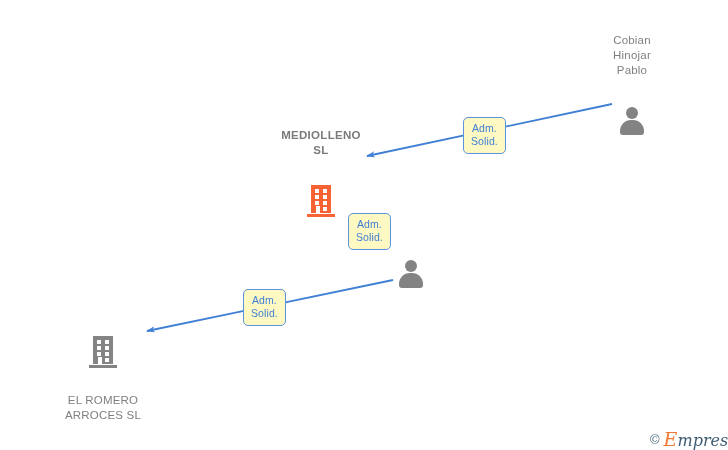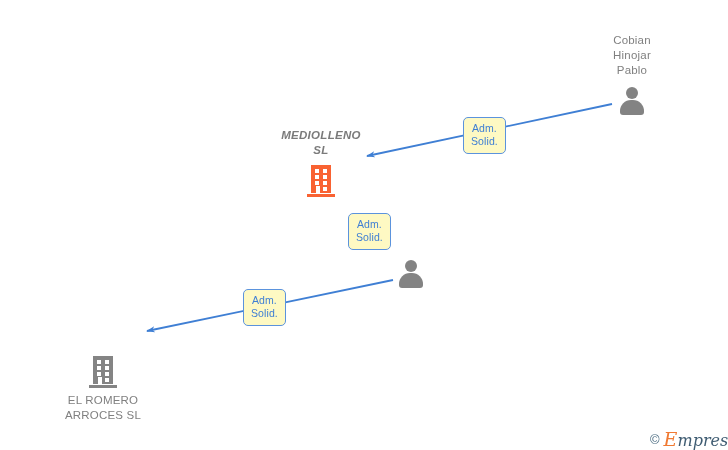--- a/index.html
+++ b/index.html
@@ -24,34 +24,34 @@
   }
 
   
   .node {
     position: absolute;
     display: flex;
     flex-direction: column;
     align-items: center;
     width: 140px;
     margin-left: -70px;
+    gap: 20px;
   }
   .node-label {
     font-size: 11.5px;
     line-height: 15px;
     color: #808080;
     text-align: center;
     white-space: pre-line;
     letter-spacing: .2px;
   }
   .node-label.bold {
     font-weight: bold;
     color: #7b7b7b;
     letter-spacing: .3px;
-    font-style: italic;
   }
 
   
   .building {
     position: relative;
     width: 28px;
     height: 32px;
   }
   .building .tower {
     position: absolute;
@@ -194,21 +194,21 @@
     </div>
   </div>
 
   <div class="node" style="left:411px; top:259px;">
     <div class="person">
       <div class="head"></div>
       <div class="body"></div>
     </div>
   </div>
 
-  <div class="node" style="left:103px; top:356px;">
+  <div class="node" style="left:103px; top:336px;">
     <div class="building bld-gray">
       <div class="tower"></div>
       <div class="win" style="left:8px;  top:4px;"></div>
       <div class="win" style="left:16px; top:4px;"></div>
       <div class="win" style="left:8px;  top:10px;"></div>
       <div class="win" style="left:16px; top:10px;"></div>
       <div class="win" style="left:8px;  top:16px;"></div>
       <div class="win" style="left:16px; top:16px;"></div>
       <div class="win" style="left:16px; top:22px;"></div>
       <div class="door"></div>

